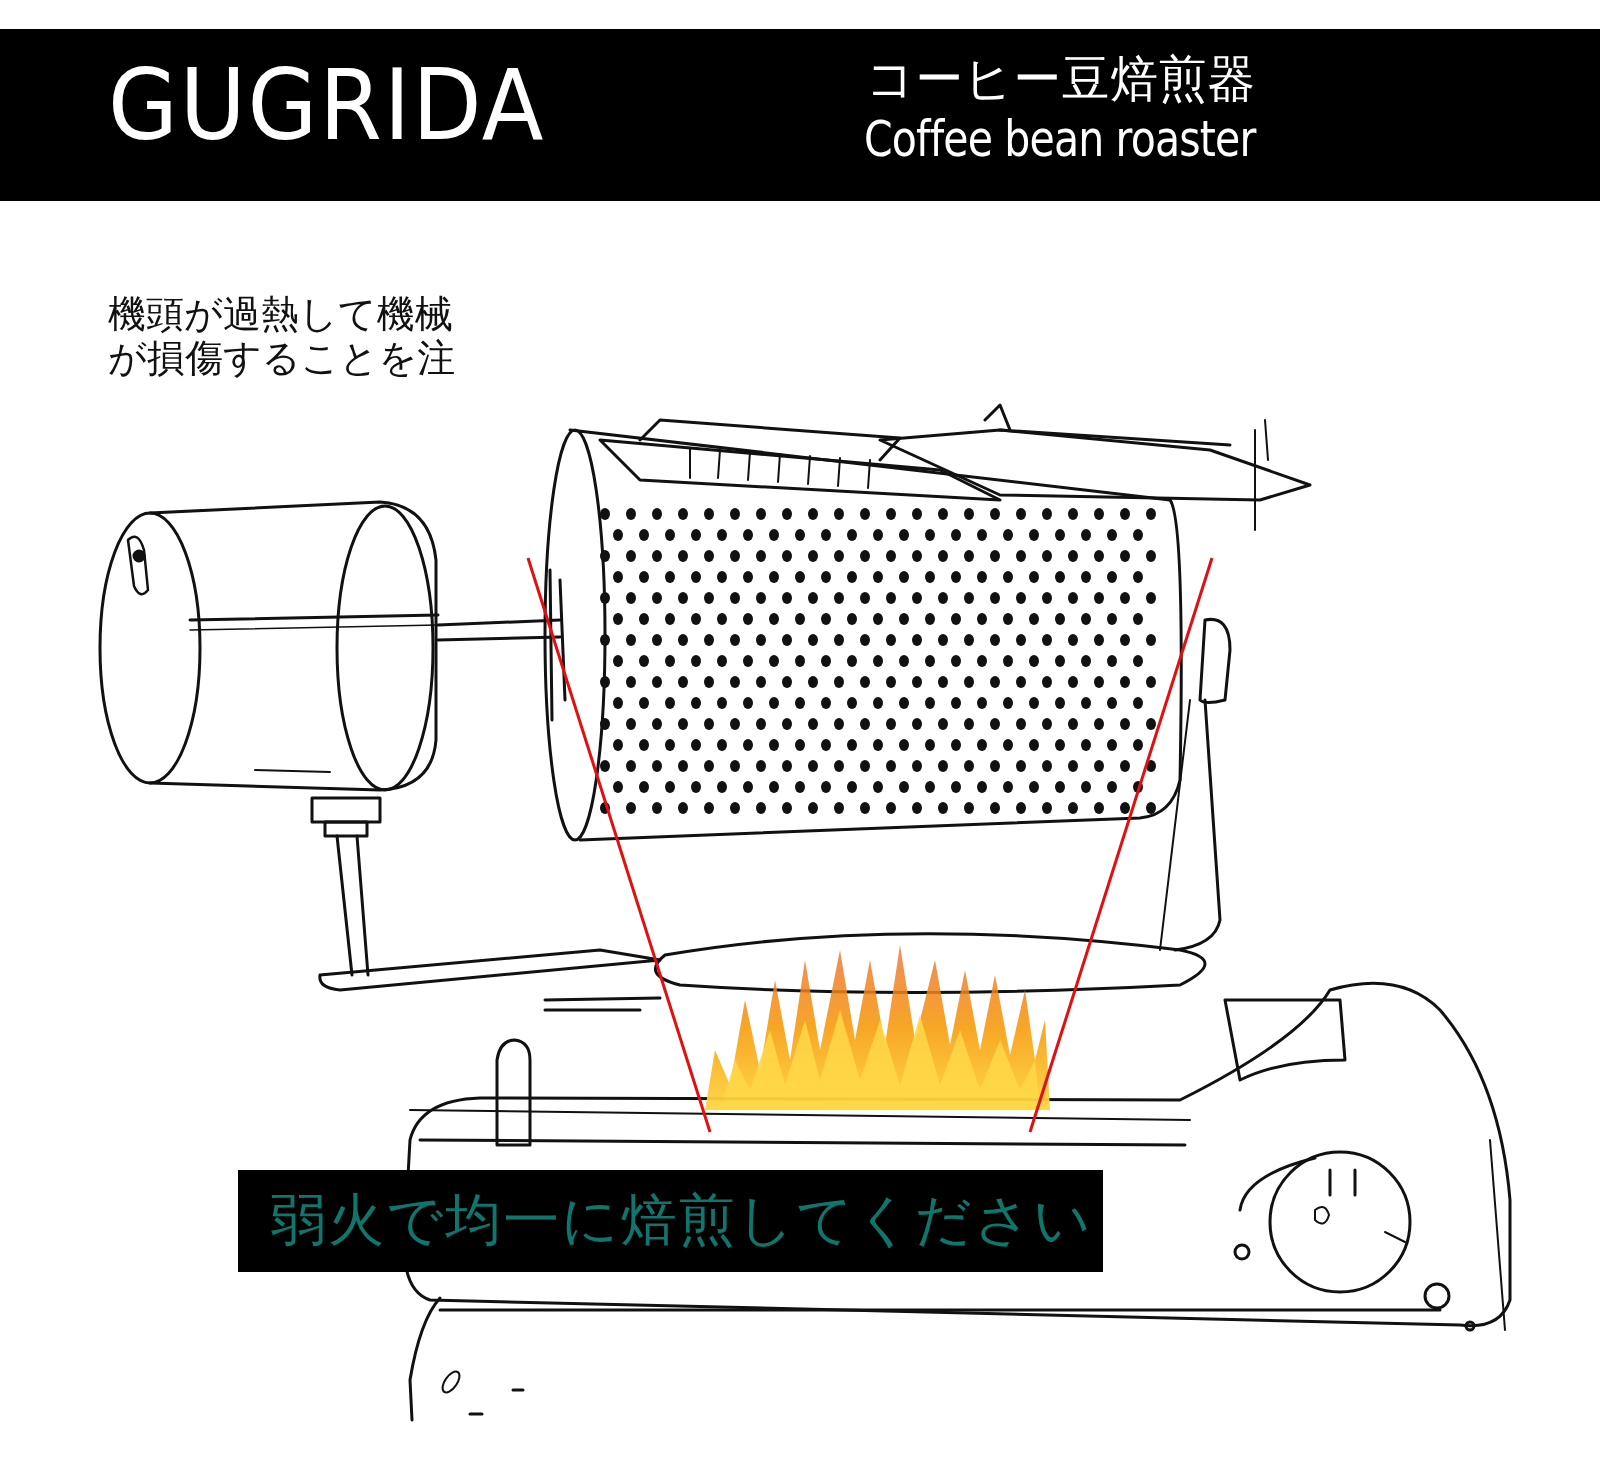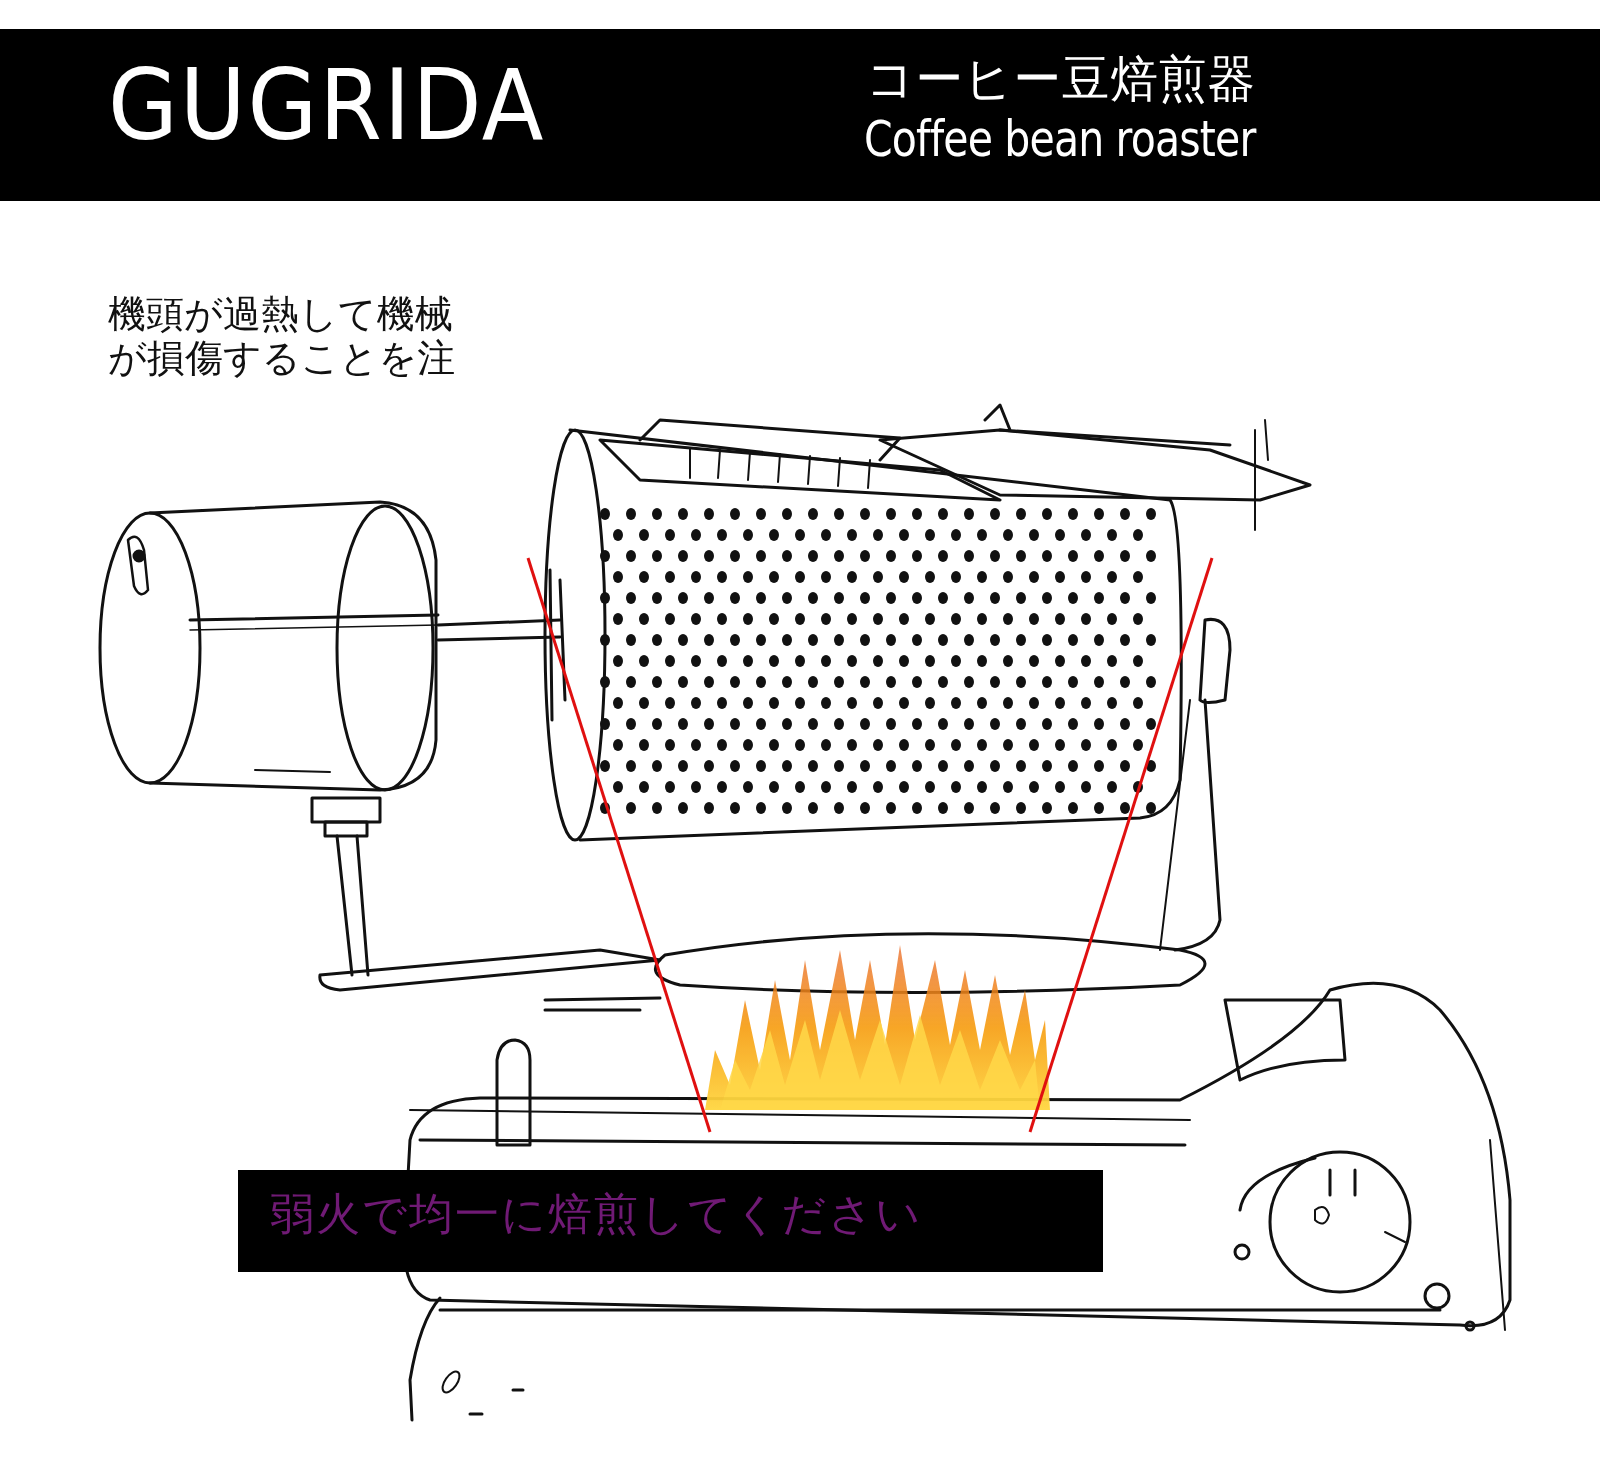--- a/index.html
+++ b/index.html
@@ -9,21 +9,21 @@
     .brand { position: absolute; left: 108px; top: 56px; font-size: 98px; line-height: 1; color: #ffffff;
              letter-spacing: 2px; font-family: "DejaVu Sans", sans-serif; transform: scaleX(0.92); transform-origin: left; }
     .title-jp { position: absolute; left: 866px; top: 54px; font-size: 50px; line-height: 1; color: #ffffff; letter-spacing: 1px;
                 transform: scaleX(0.95); transform-origin: left; }
     .title-en { position: absolute; left: 864px; top: 114px; font-size: 50px; line-height: 1; color: #ffffff;
                 font-family: "DejaVu Sans", sans-serif; transform: scaleX(0.82); transform-origin: left; letter-spacing: -1px; }
     .warning { position: absolute; left: 108px; top: 292px; width: 420px; font-size: 38px; line-height: 44px; color: #111111; }
     .warning span { display: block; white-space: nowrap; }
     .illustration { position: absolute; left: 0; top: 0; width: 1600px; height: 1466px; }
     .bottom-band { position: absolute; left: 238px; top: 1170px; width: 865px; height: 102px; background: #000000; }
-    .bottom-text { position: absolute; left: 270px; top: 1192px; font-size: 44px; line-height: 1; color: #701a75; letter-spacing: 2px; white-space: nowrap; text-align: right; }
+    .bottom-text { position: absolute; left: 270px; top: 1192px; font-size: 56px; line-height: 1; color: #0f766e; letter-spacing: 2px; white-space: nowrap; text-align: right; }
   </style>
 </head>
 <body>
 
 <svg class="illustration" viewBox="0 0 1600 1466" xmlns="http://www.w3.org/2000/svg">
   <defs>
     <pattern id="holes" x="0" y="0" width="26" height="42" patternUnits="userSpaceOnUse">
       <ellipse cx="7" cy="10" rx="5" ry="6" fill="#111"></ellipse>
       <ellipse cx="20" cy="31" rx="5" ry="6" fill="#111"></ellipse>
     </pattern>

